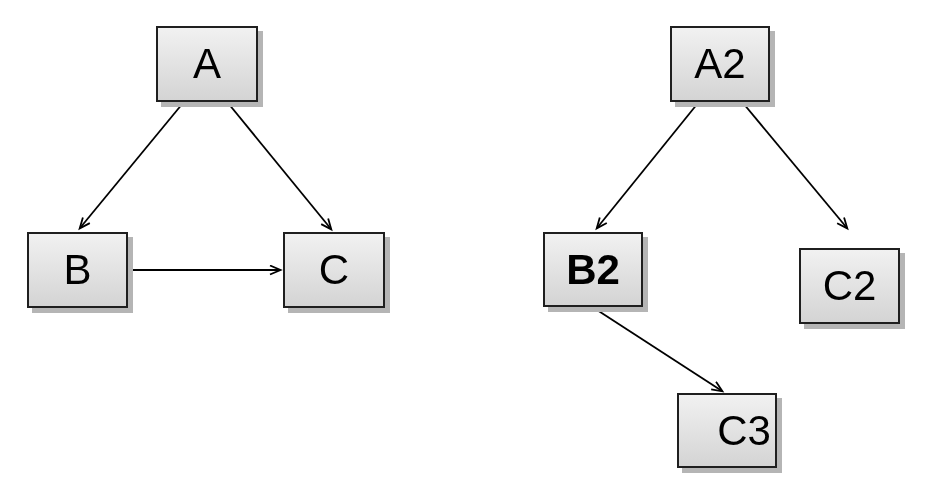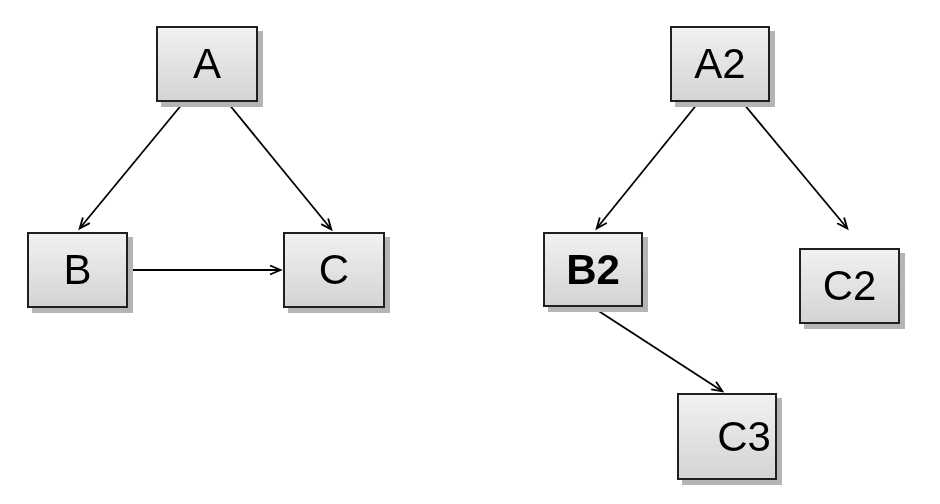--- a/index.html
+++ b/index.html
@@ -70,17 +70,17 @@
   </div>
   <div class="node" style="left: 670px; top: 26px; width: 100px; height: 76px;">
     <span class="node-label">A2</span>
   </div>
   <div class="node" style="left: 543px; top: 232px; width: 100px; height: 75px; font-weight: bold;">
     <span class="node-label">B2</span>
   </div>
   <div class="node" style="left: 799px; top: 232px; width: 101px; height: 76px; margin-top: 16px;">
     <span class="node-label">C2</span>
   </div>
-  <div class="node" style="left: 677px; top: 393px; width: 100px; height: 87px; padding-left: 34px;">
+  <div class="node" style="left: 677px; top: 393px; width: 100px; height: 75px; padding-left: 34px;">
     <span class="node-label">C3</span>
   </div>
 
 </div>
 
 </body></html>

